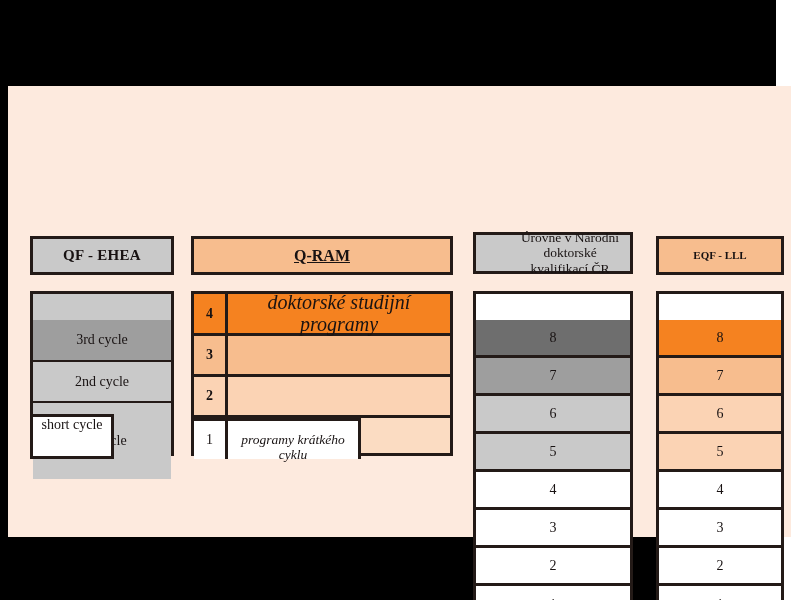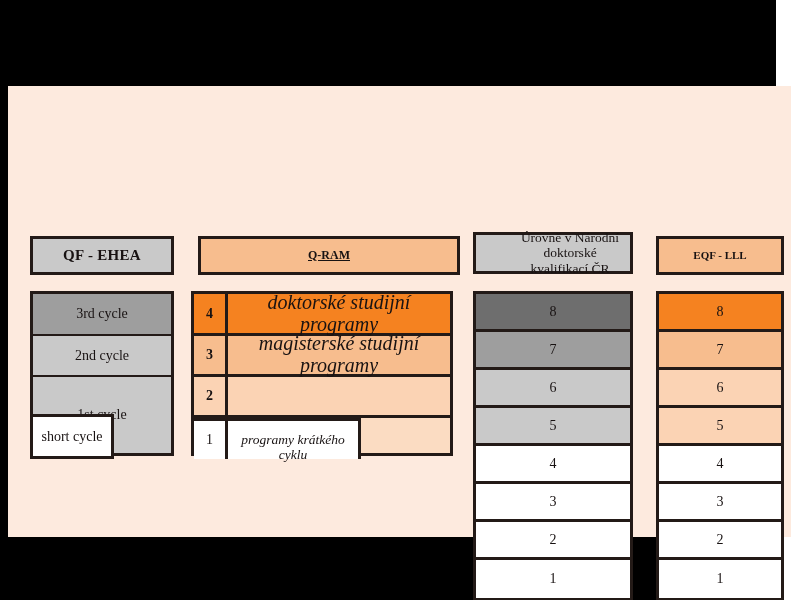--- a/index.html
+++ b/index.html
@@ -54,20 +54,21 @@
   }
 
   .row {
     position: absolute;
     box-sizing: border-box;
     display: flex;
     align-items: center;
     justify-content: center;
     color: #181212;
     text-align: center;
+    margin-top: 26px;
   }
 
   
   #c1-header {
     left: 22px; top: 150px; width: 144px; height: 39px;
     background: #c9c9c9;
     font-size: 15px;
     letter-spacing: .3px;
   }
   #c1-stack {
@@ -77,29 +78,29 @@
   #c1-stack .row { left: 0; width: 138px; font-size: 14px; }
   #c1-r3 { top: 0px;  height: 42px; background: #9e9e9e; border-bottom: 2px solid #231a17; }
   #c1-r2 { top: 42px; height: 41px; background: #c9c9c9; border-bottom: 2px solid #231a17; }
   #c1-r1 { top: 83px; height: 76px; background: #c9c9c9; }
   #short-cycle {
     position: absolute;
     left: -3px; top: 120px; width: 84px; height: 45px;
     background: #ffffff;
     border: 3px solid #231a17;
     box-sizing: border-box;
-    display: flex; align-items: center; justify-content: center;
+    display: flex; align-items: flex-start; justify-content: center;
     font-size: 14px; color: #181212;
   }
 
   
   #c2-header {
-    left: 190px; top: 150px; width: 262px; height: 39px;
+    left: 183px; top: 150px; width: 262px; height: 39px;
     background: #f7bd8e;
-    font-size: 12px;
+    font-size: 16px;
     text-decoration: underline;
   }
   #c2-stack {
     left: 183px; top: 205px; width: 262px; height: 165px;
     background: #fbdcc2;
   }
   .qrow {
     position: absolute;
     left: 0; width: 256px;
     box-sizing: border-box;
@@ -187,21 +188,20 @@
 
     <div class="hdr" id="c2-header" style="background: rgb(247, 189, 142);">Q-RAM</div>
 
     <div class="stack" id="c2-stack">
       <div class="qrow" id="c2-r4" style="background: rgb(245, 130, 32);">
         <div class="qnum">4</div>
         <div class="qlab">doktorské studijní programy</div>
       </div>
       <div class="qrow" id="c2-r3" style="background: rgb(247, 189, 142);">
         <div class="qnum">3</div>
-        <div class="qlab">magisterské studijní programy</div>
       </div>
       <div class="qrow" id="c2-r2" style="background: rgb(251, 211, 180);">
         <div class="qnum">2</div>
       </div>
       <div class="qrow" id="c2-r1" style="background: rgb(255, 255, 255);">
         <div class="qnum">1</div>
         <div class="qlab">programy krátkého cyklu</div>
       </div>
     </div>
 

